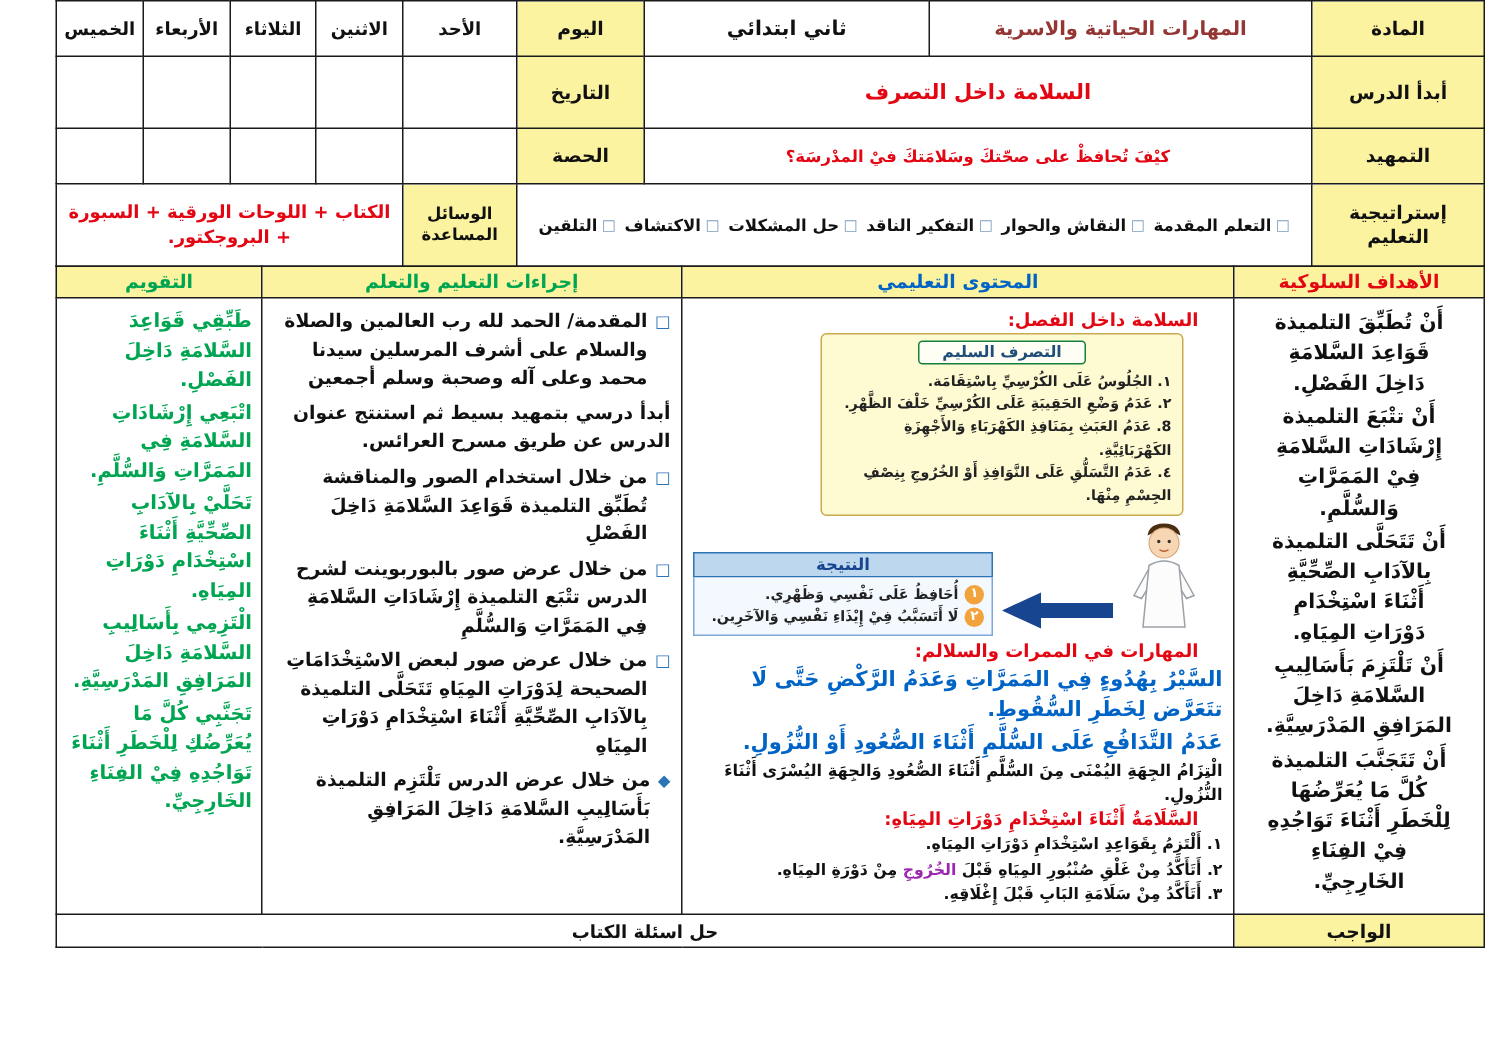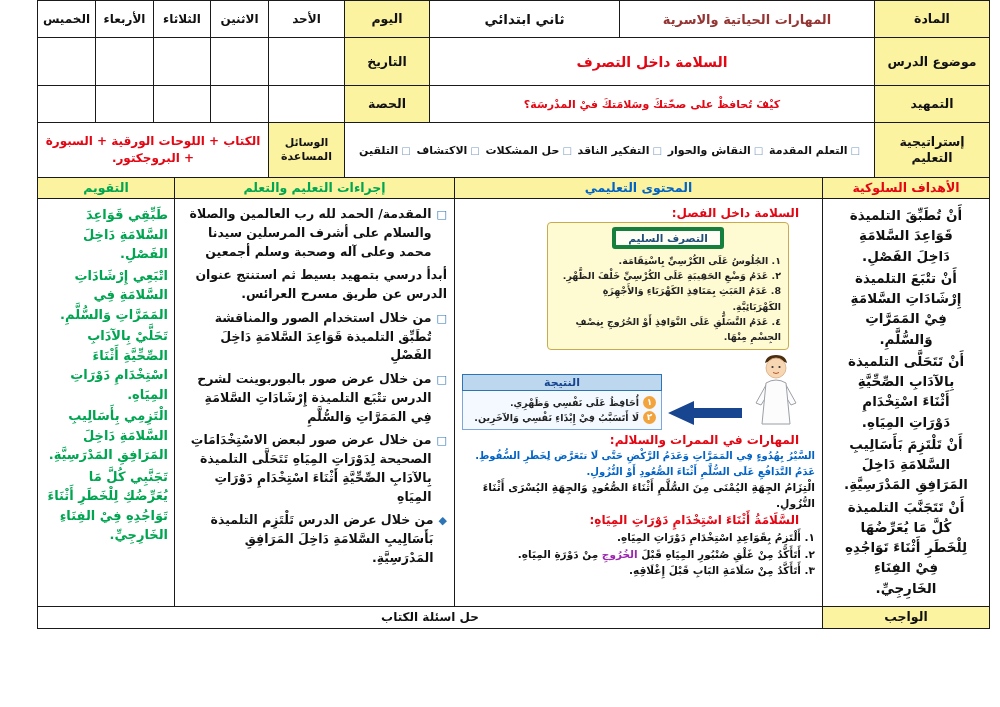--- a/index.html
+++ b/index.html
@@ -28,26 +28,26 @@
   .obj-cell{padding:6px 21px;font-weight:bold;font-size:13.5px;text-align:center;line-height:1.5;color:#111}
   .obj-cell .ln{margin-bottom:2px}
   .eval-cell{padding:6px 6px;color:#00a551;font-weight:bold;font-size:13px;text-align:right;line-height:1.5}
   .eval-cell .ln{margin-bottom:2px}
   .proc-cell{padding:6px 7px;text-align:right;font-size:12.5px;font-weight:bold;line-height:1.5;color:#111}
   .p-item{display:flex;gap:5px;margin-bottom:5px;align-items:flex-start}
   .p-item.no-mark{padding-right:0}
   .blt{color:#2e75b6;flex:0 0 auto;font-size:11px;line-height:1.8}
   .cont-cell{padding:5px 7px;text-align:right}
   .c-head{font-weight:bold;font-size:12px;color:#e30613;margin:2px 16px}
-  .blue-line{color:#0063c6;font-weight:bold;font-size:10px;line-height:1.45;margin:1px 0}
+  .blue-line{color:#0063c6;font-weight:bold;font-size:14px;line-height:1.45;margin:1px 0}
   .black-line{color:#111;font-weight:bold;font-size:10.8px;line-height:1.45;margin:1px 0}
   .wc-item{color:#111;font-weight:bold;font-size:10.5px;line-height:1.55}
   .purple{color:#9b26af}
   .bbox{width:242px;margin-left:auto;margin-right:26px;background:#fefad2;border:1px solid #c9ab4f;border-radius:4px;padding:4px 7px 5px;margin-bottom:4px}
-  .bbox-title{width:112px;margin:0 auto 4px;text-align:center;border:4px solid #15803d;background:#fffef5;color:#1f4e79;font-weight:bold;font-size:10.5px;border-radius:3px;padding:1px 0}
+  .bbox-title{width:112px;margin:0 auto 4px;text-align:center;border:1px solid #15803d;background:#fffef5;color:#1f4e79;font-weight:bold;font-size:10.5px;border-radius:3px;padding:1px 0}
   .bbox-item{font-size:9.5px;font-weight:bold;color:#222;line-height:1.6}
   .result-row{display:flex;direction:ltr;align-items:flex-end;gap:6px;margin:4px 6px 3px 0}
   .rbox{width:200px;flex:0 0 auto}
   .rbox-title{background:#bdd7ee;border:1px solid #2e74b5;color:#17458f;text-align:center;font-weight:bold;font-size:11px;padding:1px 0}
   .rbox-body{border:1px solid #7da7d9;border-top:none;background:#f4f9ff;padding:4px 5px;direction:rtl;text-align:right}
   .rbox-item{font-size:9.5px;font-weight:bold;color:#222;line-height:1.6;display:flex;gap:4px;align-items:center}
   .badge{display:inline-block;width:13px;height:13px;border-radius:50%;background:#f2a33c;color:#fff;font-size:9px;line-height:13px;text-align:center;flex:0 0 auto}
   .arrow-wrap{margin-top:18px;flex:0 0 auto}
   .boy-wrap{flex:0 0 auto}
   .hw-value{font-weight:bold;font-size:12px;color:#111}
@@ -76,21 +76,21 @@
       <td class="subject">المهارات الحياتية والاسرية</td>
       <td class="grade">ثاني ابتدائي</td>
       <td class="hdr">اليوم</td>
       <td class="day">الأحد</td>
       <td class="day">الاثنين</td>
       <td class="day">الثلاثاء</td>
       <td class="day">الأربعاء</td>
       <td class="day">الخميس</td>
     </tr>
     <tr class="r2">
-      <td class="hdr">موضوع الدرس</td>
+      <td class="hdr">أبدأ الدرس</td>
       <td colspan="2" class="topic">السلامة داخل التصرف</td>
       <td class="hdr">التاريخ</td>
       <td></td>
       <td></td>
       <td></td>
       <td></td>
       <td></td>
     </tr>
     <tr class="r3">
       <td class="hdr">التمهيد</td>

